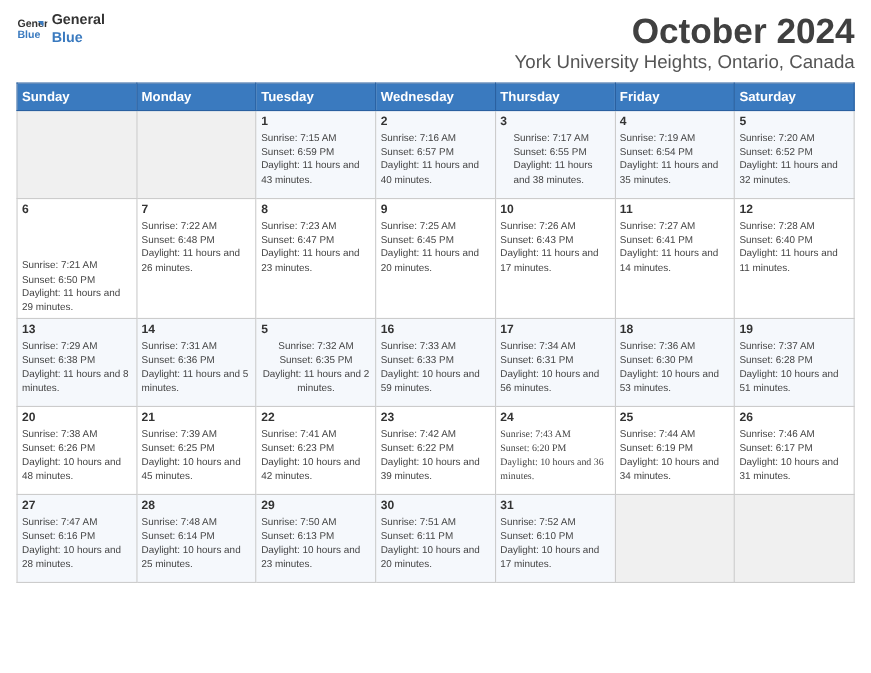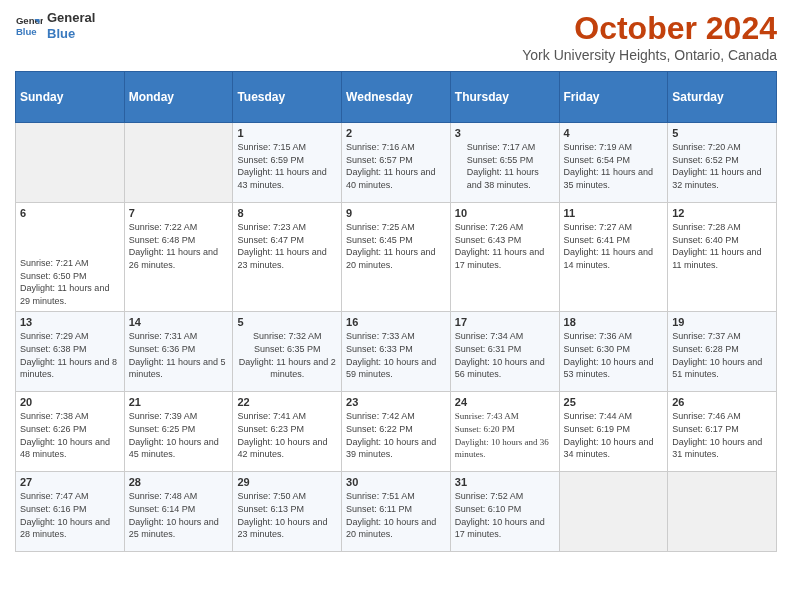--- a/index.html
+++ b/index.html
@@ -30,37 +30,37 @@
     .logo-icon {
       width: 28px;
       height: 28px;
     }
     .title-block {
       text-align: right;
     }
     .month-title {
       font-size: 32px;
       font-weight: bold;
-      color: #c2410c;
+      color: #404040;
     }
     .location-title {
-      font-size: 14px;
+      font-size: 17px;
       color: #555;
     }
     table {
       width: 100%;
       border-collapse: collapse;
       table-layout: fixed;
     }
     thead tr th {
       background-color: #3a7abf;
       color: #fff;
       font-size: 12px;
       font-weight: bold;
-      padding: 18px 4px;
+      padding: 5px 4px;
       text-align: left;
       border: 1px solid #2a60a0;
     }
     tbody tr td {
       border: 1px solid #ccc;
       vertical-align: top;
       padding: 4px 4px;
       font-size: 9.5px;
       color: #333;
       height: 80px;

